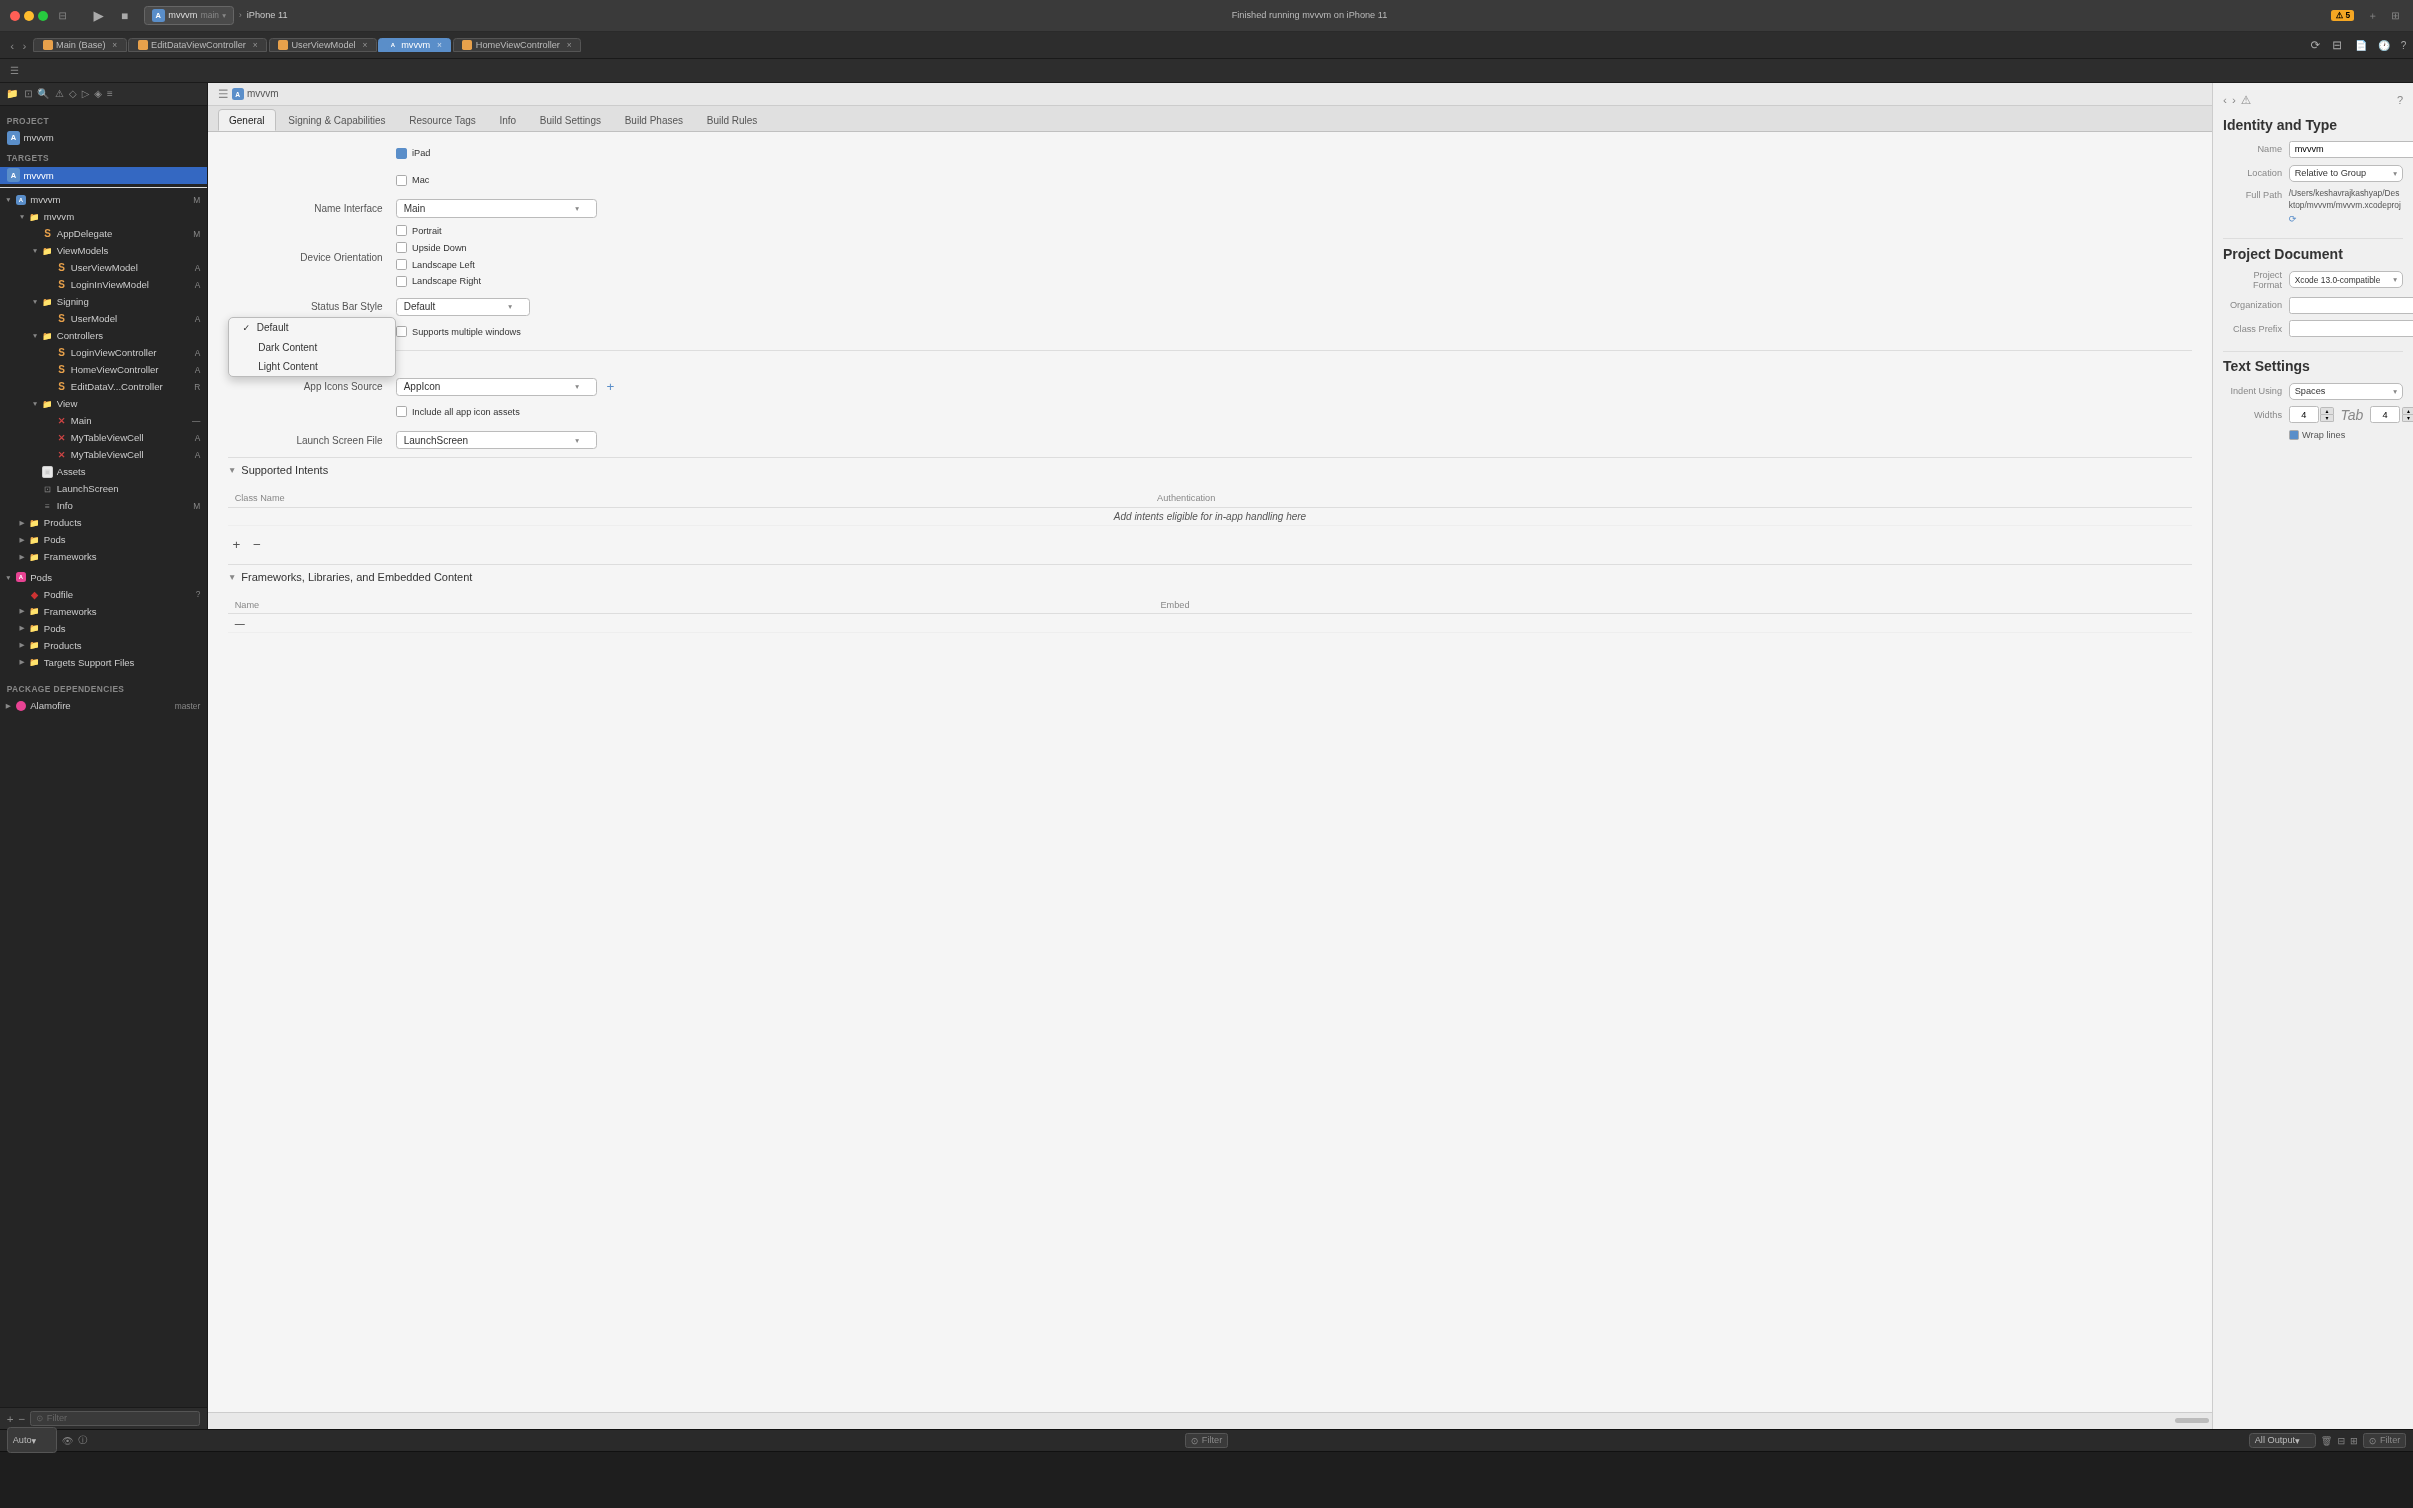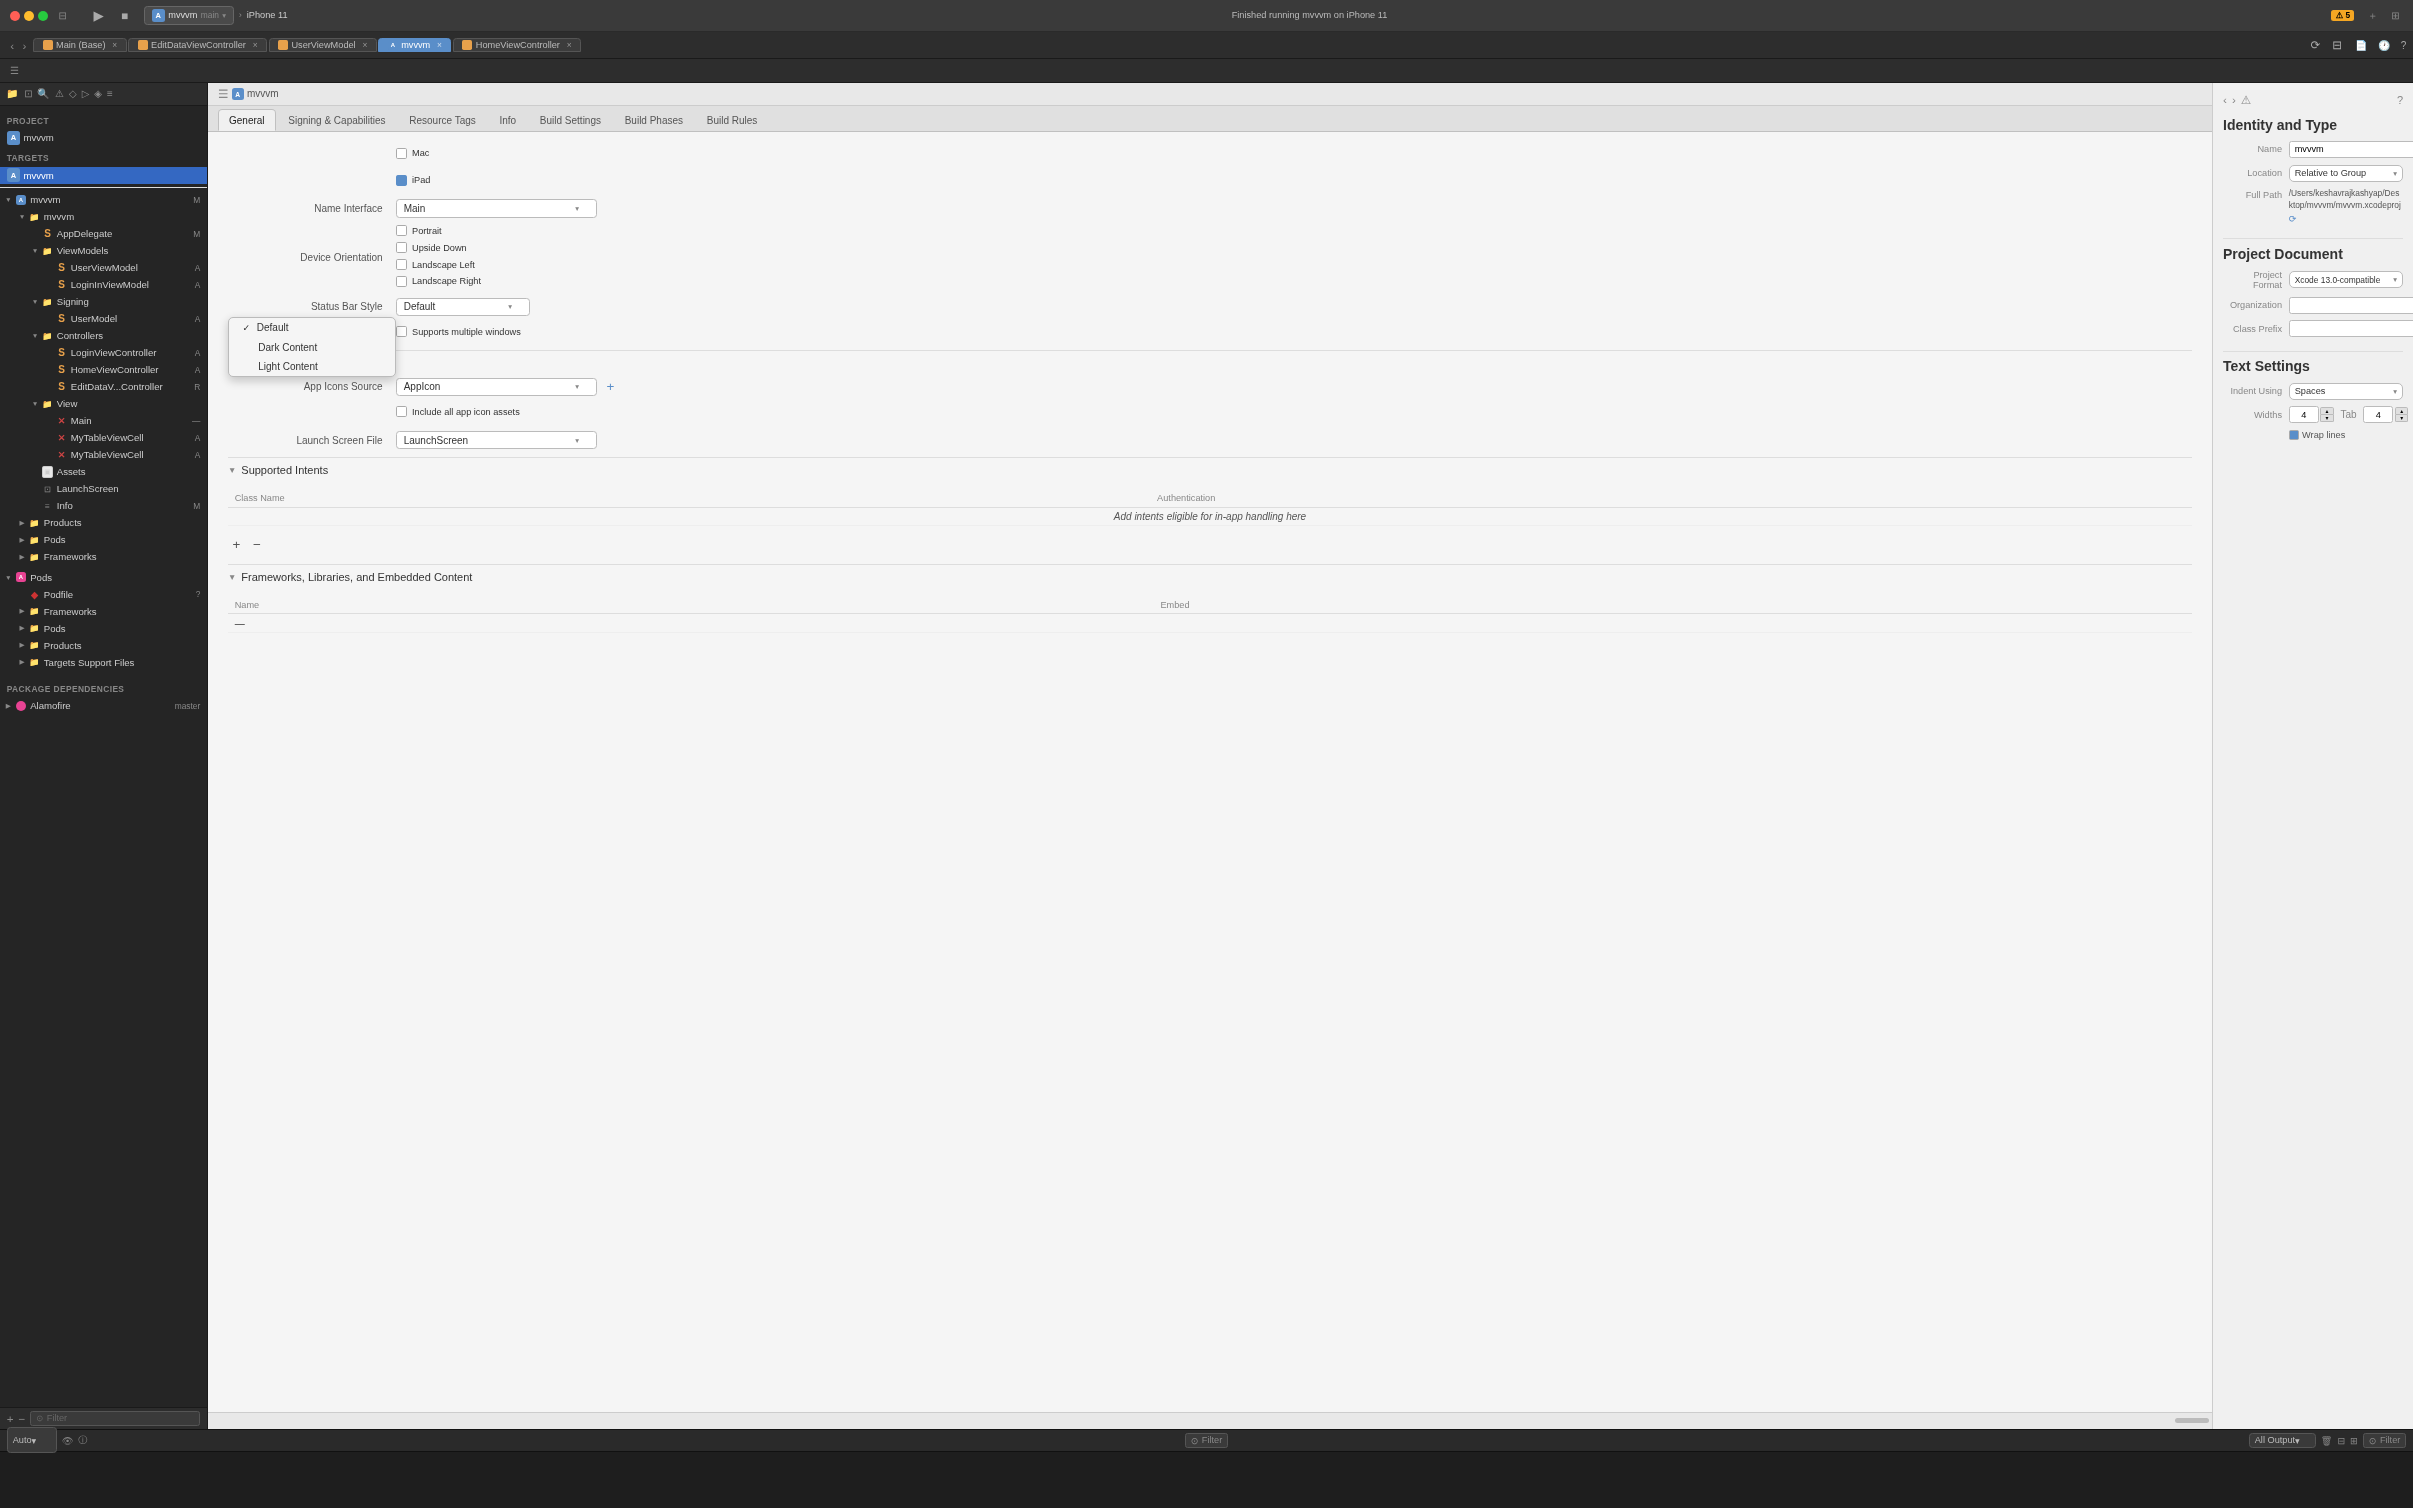--- a/index.html
+++ b/index.html
@@ -309,21 +309,21 @@
     .right-fullpath { font-size: 8.4px; color: #555; word-break: break-all; line-height: 1.4; }
     .divider { border: none; border-top: 0.8px solid #ddd; margin: 6.7px 0; }
     .stepper { display: flex; align-items: center; gap: 1.7px; }
     .stepper-input { width: 30px; border: 0.8px solid #bbb; border-radius: 2.5px; padding: 1.7px 3.4px; font-size: 9.2px; text-align: center; background: #fff; height: 17px; }
     .stepper-btns { display: flex; flex-direction: column; }
     .stepper-btn { width: 13.4px; height: 7.5px; background: #e0e0e0; border: 0.8px solid #bbb; cursor: pointer; display: flex; align-items: center; justify-content: center; font-size: 5.9px; }
     .stepper-btn:first-child { border-radius: 1.7px 1.7px 0 0; }
     .stepper-btn:last-child { border-radius: 0 0 1.7px 1.7px; border-top: none; }
     .checkbox-label { font-size: 9.2px; color: #555; display: flex; align-items: center; gap: 3.4px; cursor: pointer; }
     .wrap-lines-cb { width: 10px; height: 10px; border: 0.8px solid #aaa; border-radius: 1.7px; background: #5a8ec9; }
-    .tab-indent-label { font-size: 10px; color: #888; }
+    .tab-indent-label { font-size: 14px; color: #888; font-style: italic; }
 
     
     .debug-area {
       height: 84px;
       background: #1e1e1e;
       border-top: 0.8px solid #111;
       display: flex;
       flex-direction: column;
     }
     .debug-toolbar {
@@ -759,32 +759,32 @@
       <div class="settings-tab">Build Phases</div>
       <div class="settings-tab">Build Rules</div>
     </div>
 
     <div class="settings-content">
 
       <div class="form-row">
         <div class="form-label"></div>
         <div class="form-value">
           <div class="checkbox-row">
-            <div class="checkbox"></div>
-            <span>Mac</span>
+            <div class="checkbox checked"></div>
+            <span>iPad</span>
           </div>
         </div>
       </div>
 
       <div class="form-row">
         <div class="form-label"></div>
         <div class="form-value">
           <div class="checkbox-row">
-            <div class="checkbox checked"></div>
-            <span>iPad</span>
+            <div class="checkbox"></div>
+            <span>Mac</span>
           </div>
         </div>
       </div>
 
       <div class="form-row">
         <div class="form-label">Name Interface</div>
         <div class="form-value">
           <div class="select-box select-box-wide">
             <span>Main</span>
             <span class="select-box-arrow">▾</span>

